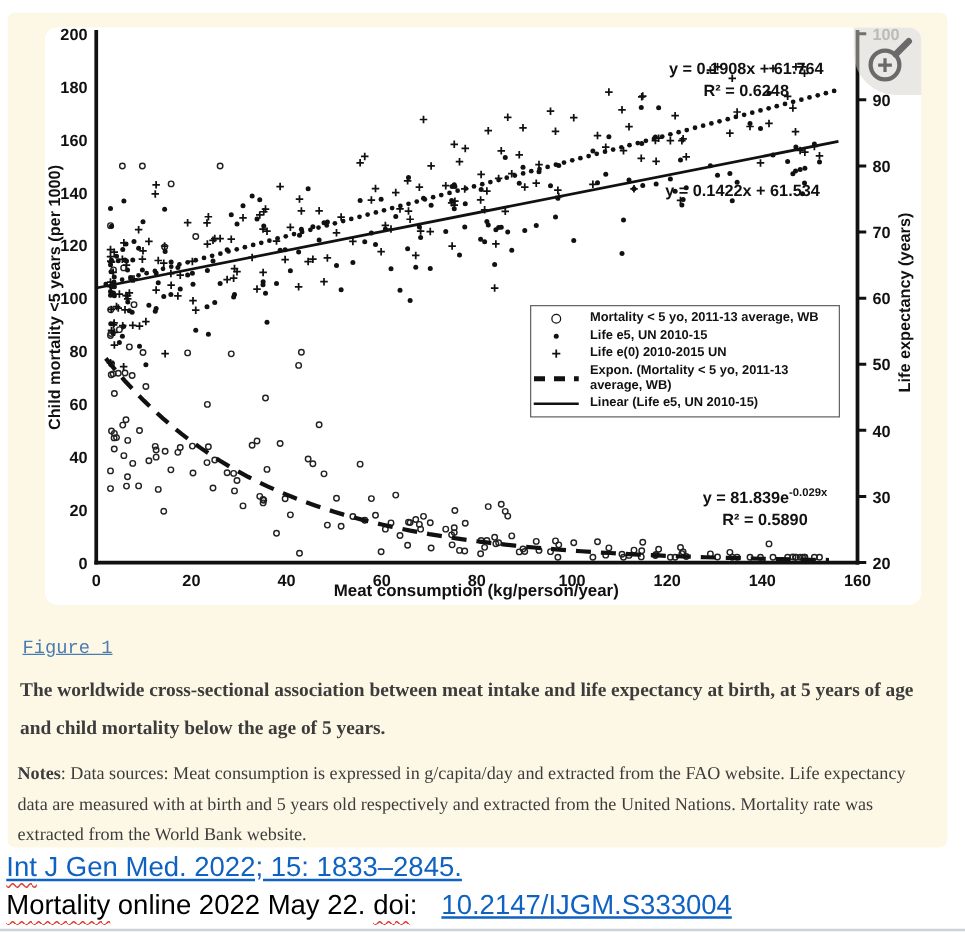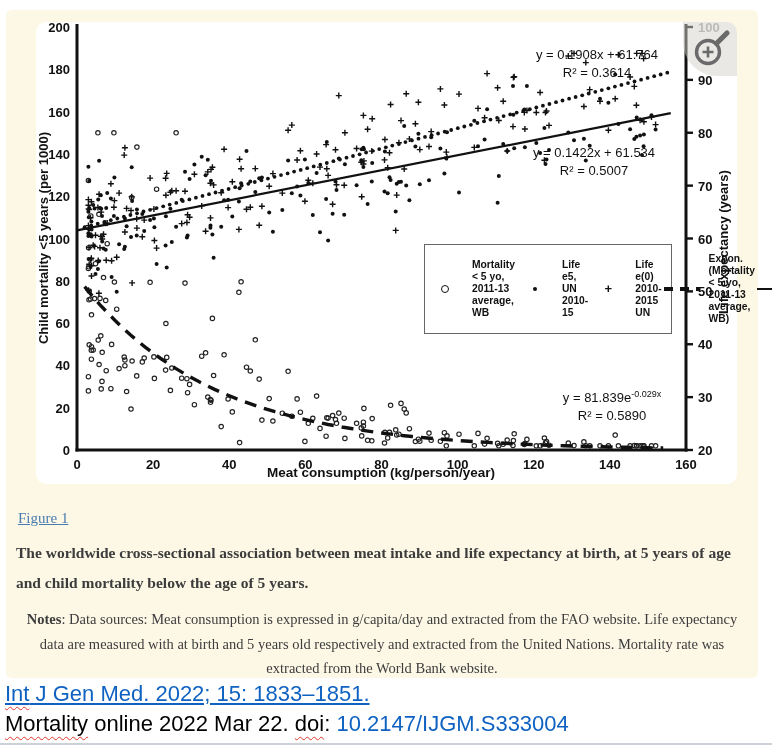--- a/index.html
+++ b/index.html
@@ -8,51 +8,51 @@
   
   .pmc-box{position:absolute;left:6px;top:10px;width:752px;height:668px;
            background:var(--c-cream_bg,#fdf8e6);border-radius:6px;}
   
   .figure-card{position:absolute;left:30px;top:12px;width:701px;height:462px;
                background:#fff;border-radius:10px;}
   .figure-card svg{position:absolute;left:0;top:0;}
   
   .legend{position:absolute;left:388px;top:222px;width:248px;height:90px;
           border:1.5px solid #666;background:#fff;box-sizing:border-box;
-          display:flex;flex-direction:row;justify-content:space-evenly;padding:2px 0;}
+          display:flex;flex-direction:column;justify-content:space-evenly;padding:2px 0;}
   .lg-row{display:flex;align-items:center;gap:7px;font-size:10.3px;font-weight:600;color:#111;line-height:12px;}
   .lg-mk{width:40px;display:flex;justify-content:center;align-items:center;flex:0 0 40px;}
   .mk-open-circle{width:6px;height:6px;border:1.3px solid #111;border-radius:50%;}
   .mk-filled-circle{width:4.5px;height:4.5px;background:#111;border-radius:50%;}
   .mk-plus{font-size:13px;font-weight:700;line-height:10px;}
   .mk-dashed-line{width:36px;height:3.5px;background:repeating-linear-gradient(90deg,#111 0 9px,transparent 9px 16px);}
   .mk-solid-line{width:36px;height:2.5px;background:#111;}
   .mk-dotted-line{width:36px;height:3.5px;background:repeating-linear-gradient(90deg,#111 0 3.5px,transparent 3.5px 7px);}
   
-  .eq{position:absolute;width:230px;text-align:center;font-size:13px;font-weight:400;
+  .eq{position:absolute;width:230px;text-align:center;font-size:13px;font-weight:700;
       color:#111;line-height:17.5px;}
   .eq sup{font-size:9px;}
   
   .zoomicon{position:absolute;right:0;top:0;width:54px;height:54px;
             background:rgba(212,210,202,0.5);border-radius:0 10px 0 34px;}
   
-  .fig-link{position:absolute;left:12px;top:500px;font-family:Liberation Serif, serif;
+  .fig-link{position:absolute;left:12px;top:500px;font-family:Liberation Mono, monospace;
             font-size:15px;color:var(--c-figure_link,#4a7cb0);text-decoration:underline;cursor:pointer;}
   .caption{position:absolute;left:10px;top:528px;width:742px;margin:0;
            font-family:"Liberation Serif",serif;font-size:15.5px;line-height:30px;
            color:var(--c-caption_text,#3c3c3c);font-weight:bold;}
   .notes{position:absolute;left:8px;top:597px;width:736px;margin:0;padding-right:8px;
          font-family:"Liberation Serif",serif;font-size:14.5px;line-height:24.5px;
-         text-align:center;color:var(--c-caption_text,#3c3c3c);}
+         text-align:left;color:var(--c-caption_text,#3c3c3c);}
   .notes b{font-weight:700;}
   
   .cite1{position:absolute;left:5px;top:681px;font-size:22px;
          color:var(--c-cite_link,#0f62c1);text-decoration:underline;cursor:pointer;}
   .cite2{position:absolute;left:5px;top:711px;font-size:22px;color:#000;}
-  .cite2 a{color:var(--c-cite_link,#0f62c1);cursor:pointer;}
+  .cite2 a{color:var(--c-cite_link,#0f62c1);text-decoration:underline;cursor:pointer;margin-left:13px;}
   .sq{text-decoration:underline wavy var(--c-squiggle,#e0382e) 1px;text-underline-offset:5px;
       text-decoration-skip-ink:none;}
   .bottom-line{position:absolute;left:0;top:743px;width:772px;height:2px;background:#ccd2d8;}
   text{font-family:"Liberation Sans",sans-serif;}
 </style>
 </head>
 <body>
 
 <div class="page">
 
@@ -718,25 +718,24 @@
           <text x="497.75" y="447" text-anchor="middle" font-size="13px" font-weight="bold" fill="#111111">120</text>
           <text x="573.875" y="447" text-anchor="middle" font-size="13px" font-weight="bold" fill="#111111">140</text>
           <text x="650" y="447" text-anchor="middle" font-size="13px" font-weight="bold" fill="#111111">160</text>
           <text x="12" y="216" text-anchor="middle" font-size="13px" font-weight="bold" fill="#111111" transform="rotate(-90 12 216)">Child mortality &lt;5 years (per 1000)</text>
           <text x="692" y="220" text-anchor="middle" font-size="13px" font-weight="bold" fill="#111111" transform="rotate(-90 692 220)">Life expectancy (years)</text>
           <text x="345" y="455" text-anchor="middle" font-size="13.5px" font-weight="bold" fill="#111111">Meat consumption (kg/person/year)</text>
         </svg>
 
       <div class="eq" id="eq-e0" style="left:446px;top:24px;">
         <div>y = 0.1908x + 61.764</div>
-        <div>R² = 0.3614</div>
+        <div>R² = 0.6248</div>
       </div>
       <div class="eq" id="eq-e5" style="left:443px;top:122px;">
         <div>y = 0.1422x + 61.534</div>
-        <div>R² = 0.5007</div>
       </div>
       <div class="eq" id="eq-exp" style="left:461px;top:364px;">
         <div><span>y = 81.839e</span><sup>-0.029x</sup></div>
         <div>R² = 0.5890</div>
       </div>
 
       <div class="legend" id="legend">
           <div class="lg-row">
             <span class="lg-mk">
               <span class="mk-open-circle"></span>
@@ -778,18 +777,18 @@
       </div>
     </div>
 
     <a class="fig-link">Figure 1</a>
 
     <p class="caption">The worldwide cross-sectional association between meat intake and life expectancy at birth, at 5 years of age and child mortality below the age of 5 years.</p>
 
     <p class="notes"><b>Notes</b><span>: Data sources: Meat consumption is expressed in g/capita/day and extracted from the FAO website. Life expectancy data are measured with at birth and 5 years old respectively and extracted from the United Nations. Mortality rate was extracted from the World Bank website.</span></p>
   </div>
 
-  <a class="cite1"><span class="sq">Int</span><span> J Gen Med. 2022; 15: 1833–1851.</span></a>
-
-  <div class="cite2"><span class="sq">Mortality</span><span> online 2022 Mar 22. </span><span class="sq">doi</span><span>: </span><a>10.2147/IJGM.S333004</a></div>
+  <a class="cite1"><span class="sq">Int</span><span> J Gen Med. 2022; 15: 1833–2845.</span></a>
+
+  <div class="cite2"><span class="sq">Mortality</span><span> online 2022 May 22. </span><span class="sq">doi</span><span>: </span><a>10.2147/IJGM.S333004</a></div>
 
   <div class="bottom-line"></div>
 </div>
 
 </body></html>

